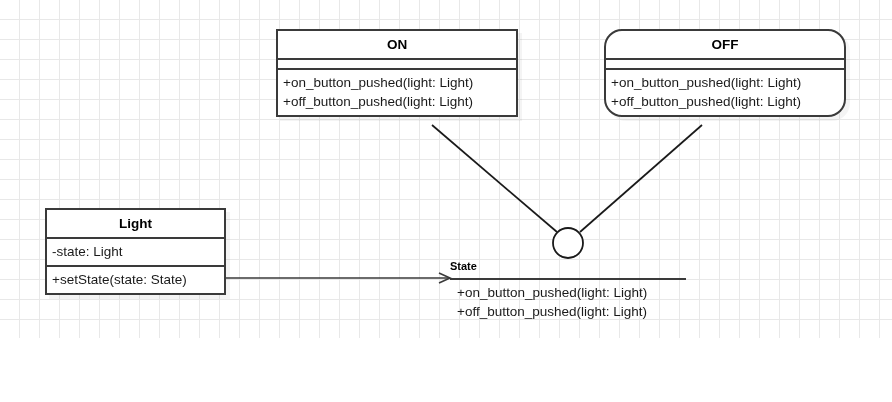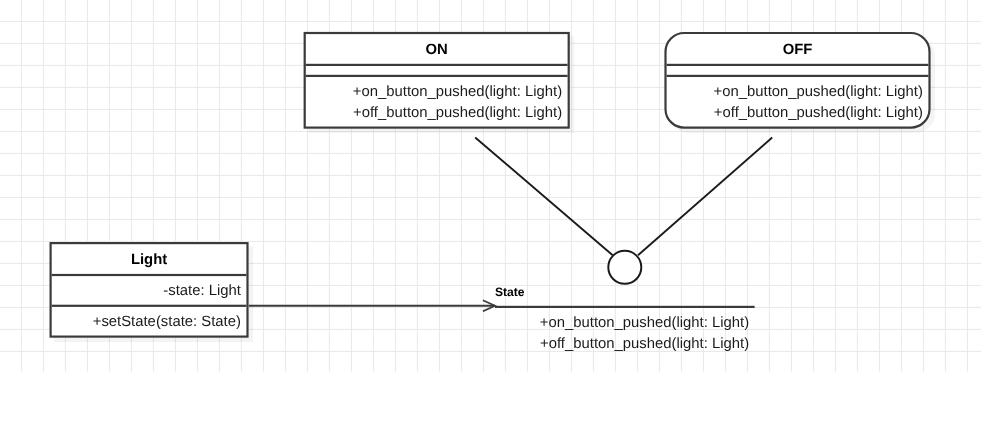--- a/index.html
+++ b/index.html
@@ -54,29 +54,28 @@
   }
   .uml-compartment.empty {
     height: 10px;
     padding: 0;
   }
   .uml-row {
     font-size: 13.5px;
     color: #1a1a1a;
     line-height: 19px;
     white-space: nowrap;
-    text-align: right;
   }
 
   
   #class-on  { left: 276px; top: 29px;  width: 242px; }
   
   #class-off { left: 604px; top: 29px;  width: 242px; border-radius: 18px; }
   
-  #class-light { left: 45px; top: 220px; width: 181px; }
+  #class-light { left: 45px; top: 208px; width: 181px; }
 
   
   #iface-state {
     position: absolute;
     left: 450px;
     top: 258px;
     width: 236px;
     z-index: 3;
   }
   #iface-state .iface-name {

